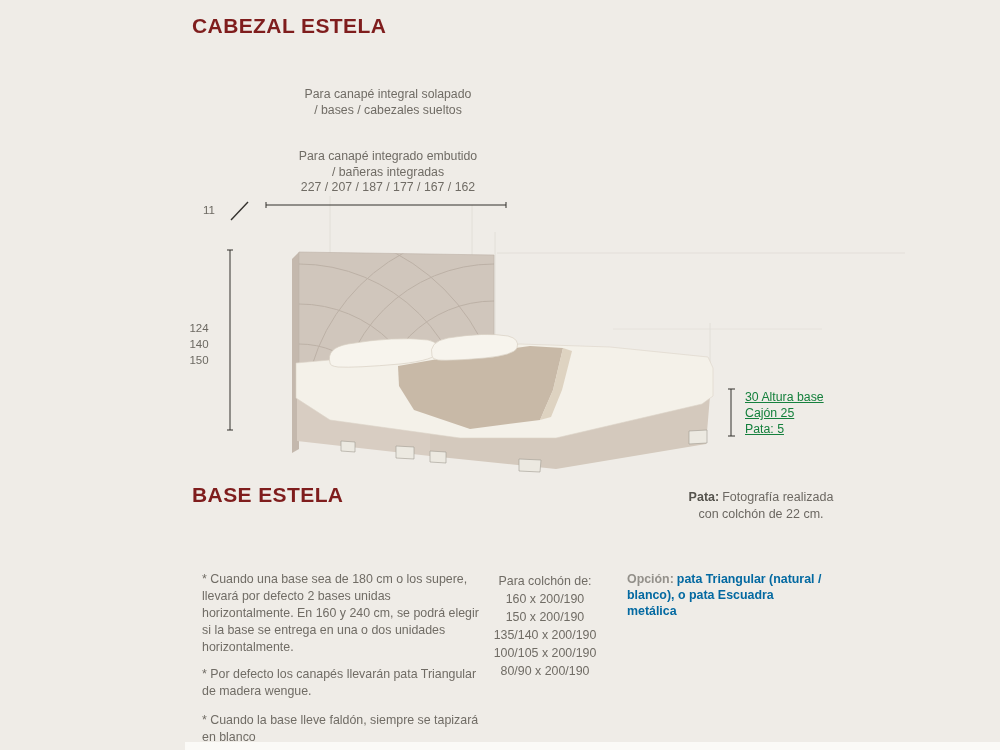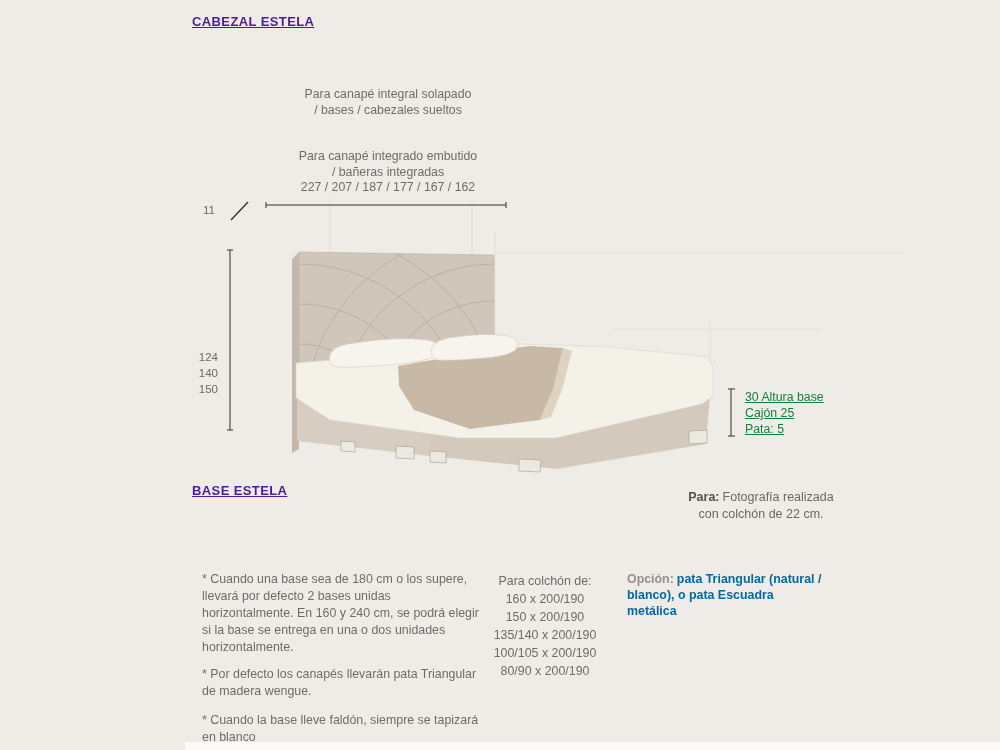--- a/index.html
+++ b/index.html
@@ -4,30 +4,29 @@
 <style>
   html,body{margin:0;padding:0;}
   .page{
     position:relative;width:1000px;height:750px;
     background:#efece7;overflow:hidden;
     font-family:"Liberation Sans",sans-serif;
     color:#706c65;
   }
   .abs{position:absolute;}
   .title{
-    font-size:13px;font-weight:600;color:#4c1d95;letter-spacing:.4px;
+    font-size:21px;font-weight:600;color:#7f1d1d;letter-spacing:.4px;
     white-space:nowrap;
-    text-decoration:underline;
   }
   .spec{
     width:220px;text-align:center;
     font-size:12.3px;line-height:15.6px;color:#706c65;
   }
   .dim-num{font-size:11.5px;color:#6c6962;}
-  .heights{width:38px;text-align:right;line-height:16px;margin-top:29px;}
+  .heights{width:38px;text-align:center;line-height:16px;}
   .base-details{font-size:12.3px;line-height:16px;color:#15803d;text-decoration:underline;}
   .note{
     width:212px;text-align:center;font-size:12.5px;line-height:16.5px;color:#6c6862;
   }
   .note-label{font-weight:700;color:#55534d;margin-right:3px;}
   .footnotes{width:280px;font-size:12.4px;line-height:17px;color:#706c65;}
   .footnotes p{margin:0 0 10px 0;}
   .mattress-list{width:150px;text-align:center;font-size:12.4px;line-height:18px;color:#706c65;}
   .leg-option{width:196px;font-size:12.4px;line-height:15.8px;}
   .leg-option-label{color:#93908a;font-weight:600;margin-right:3px;}
@@ -136,21 +135,21 @@
 
   <div class="abs base-details" style="left:745px;top:389px;">
     <div>30 Altura base</div>
     <div>Cajón 25</div>
     <div>Pata: 5</div>
   </div>
 
   <div class="abs title" style="left:192px;top:483px;">BASE ESTELA</div>
 
   <div class="abs note" style="left:655px;top:489px;">
-    <span class="note-label">Para:</span><span>Fotografía realizada</span>
+    <span class="note-label">Pata:</span><span>Fotografía realizada</span>
     <div>con colchón de 22 cm.</div>
   </div>
 
   <div class="abs footnotes" style="left:202px;top:571px;">
     <p>* Cuando una base sea de 180 cm o los supere, llevará por defecto 2 bases unidas horizontalmente. En 160 y 240 cm, se podrá elegir si la base se entrega en una o dos unidades horizontalmente.</p>
     <p style="margin-top:5px;">* Por defecto los canapés llevarán pata Triangular de madera wengue.</p>
     <p style="margin-top:12px;">* Cuando la base lleve faldón, siempre se tapizará en blanco</p>
   </div>
 
   <div class="abs mattress-list" style="left:470px;top:572px;">

